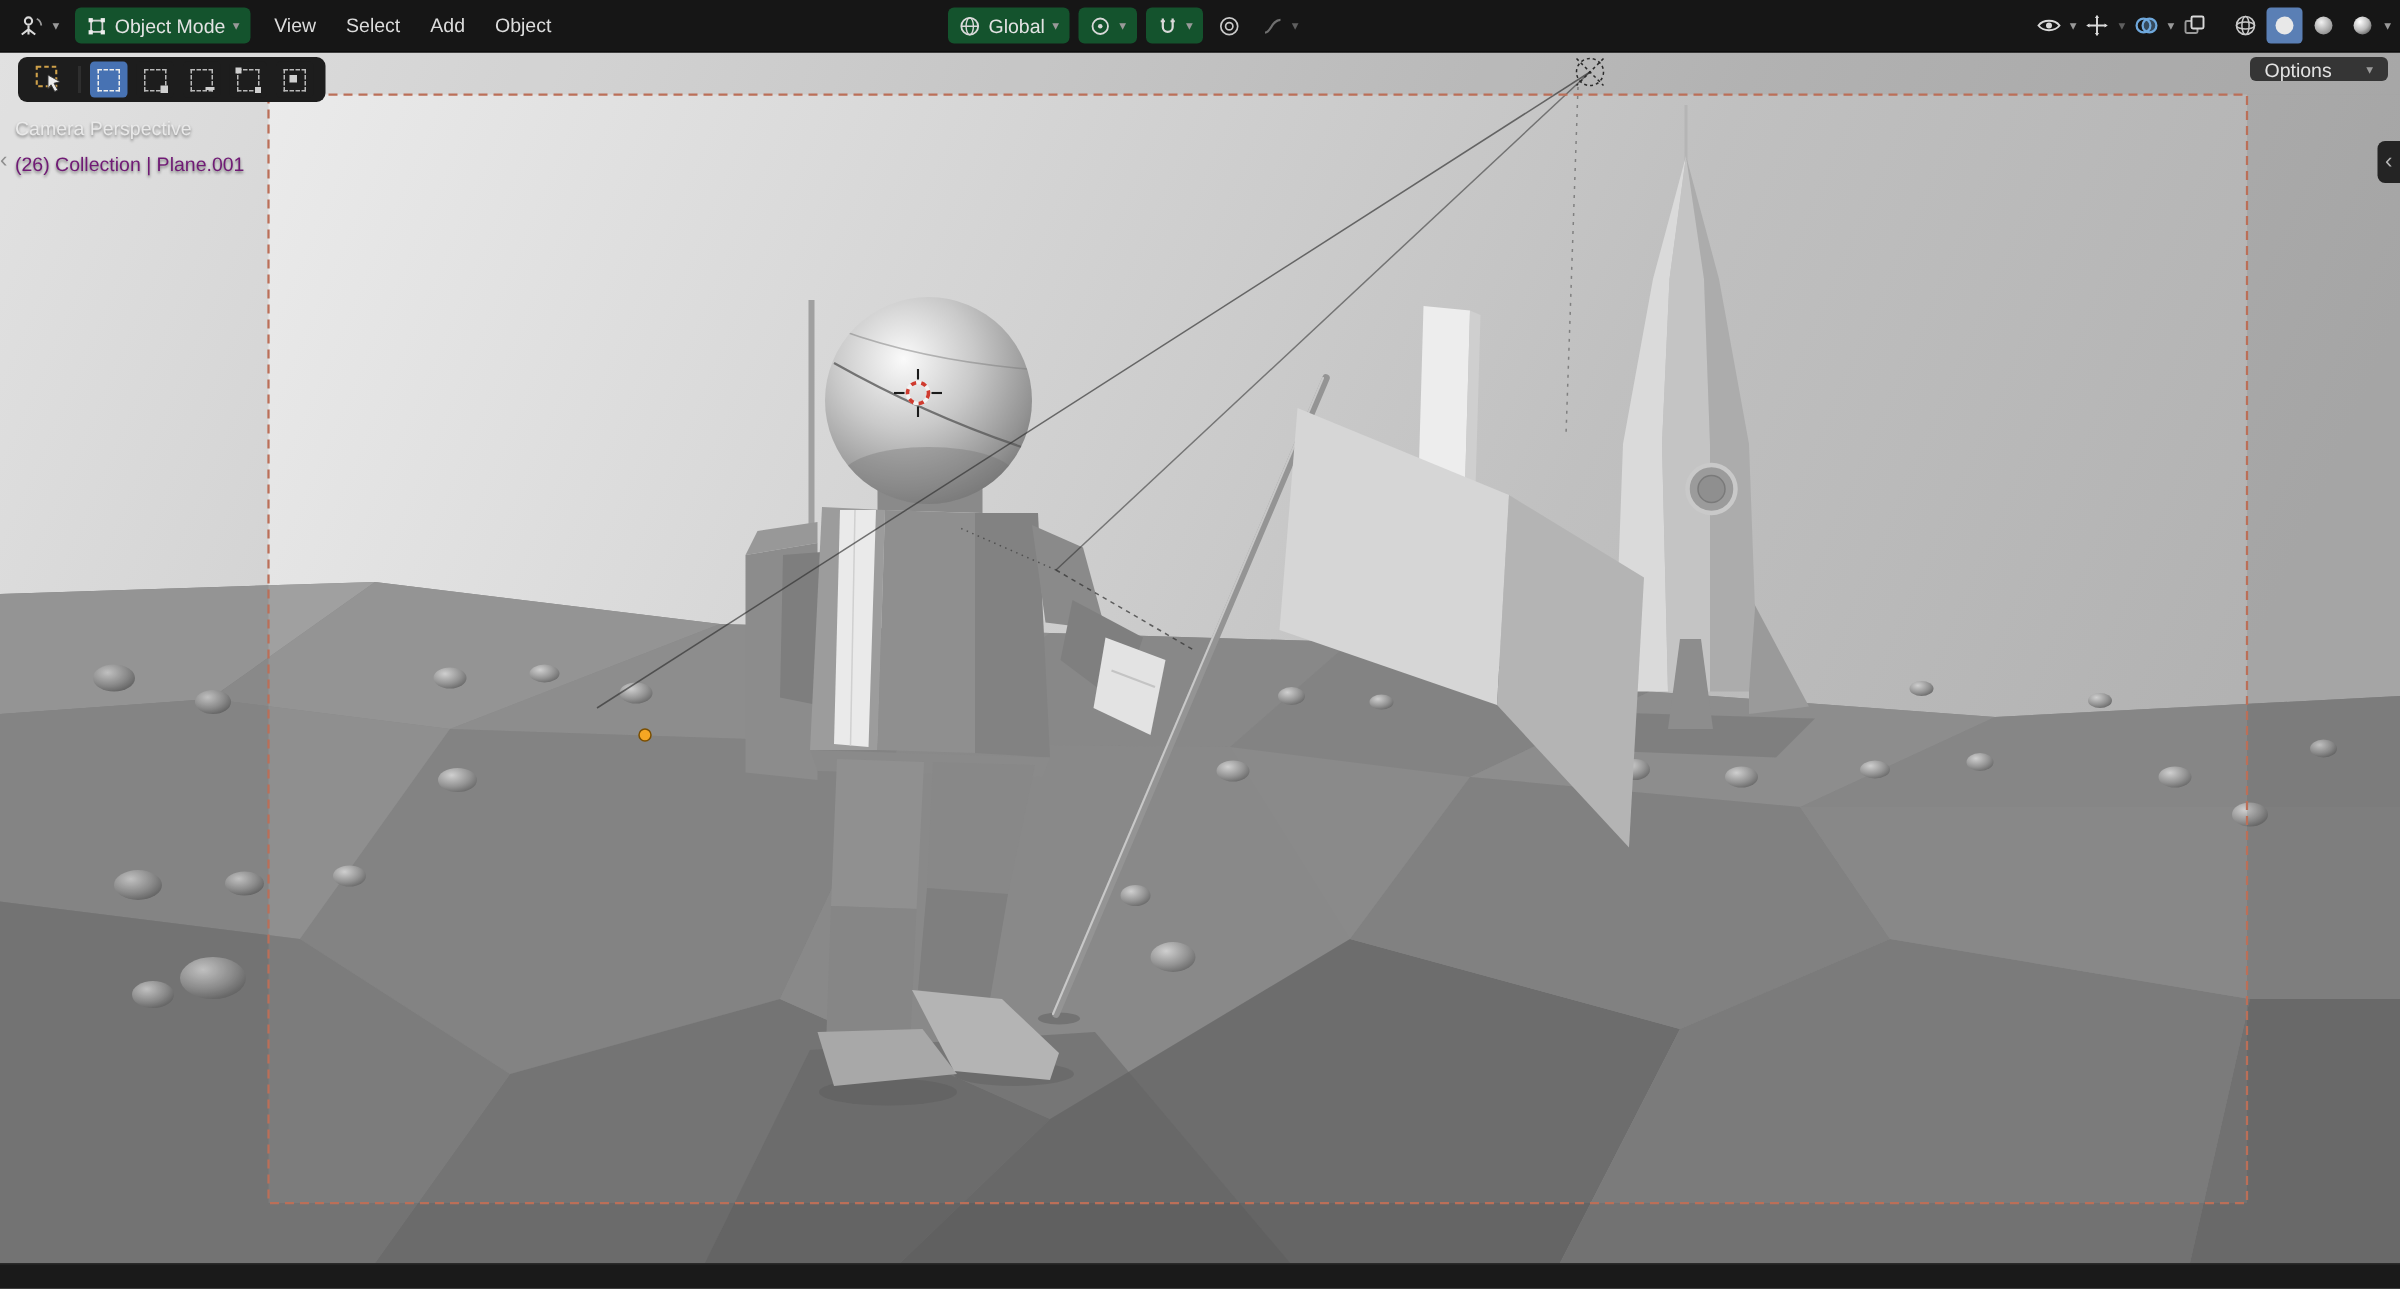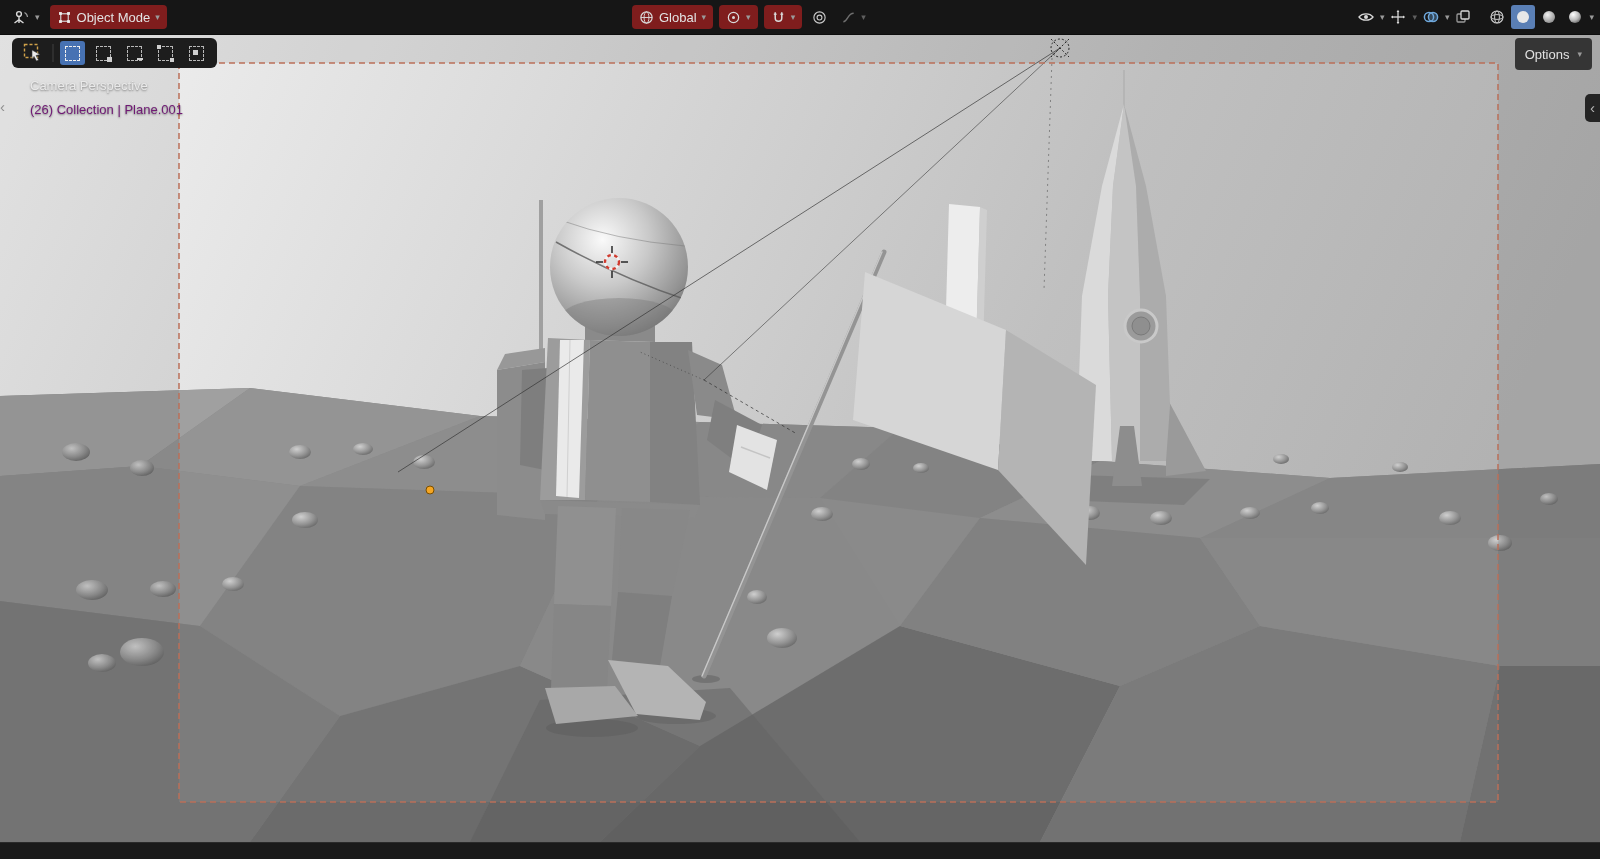--- a/index.html
+++ b/index.html
@@ -13,60 +13,60 @@
   .topbar{
     position:absolute;left:0;top:0;width:1600px;height:34px;
     background:#161616;border-bottom:1px solid #0d0d0d;z-index:30;
   }
   .hgroup{position:absolute;top:0;height:34px;display:flex;align-items:center;gap:6px}
   .hgroup.left{left:8px}
   .hgroup.center{left:632px}
   .hgroup.right{right:6px;gap:2px}
   .hbtn{
     display:inline-flex;align-items:center;gap:5px;height:24px;
-    background:#7f1d1d;border:none;border-radius:4px;padding:0 7px;
+    background:#14532d;border:none;border-radius:4px;padding:0 7px;
     color:#e3e3e3;font-size:13px;font-family:inherit;cursor:pointer;white-space:nowrap;
   }
   .hbtn.plain{background:transparent;padding:0 4px}
   .chev{font-size:9px;color:#9a9a9a;line-height:1}
   .chev.dim{color:#5f5f5f}
   .menus{display:flex;align-items:center}
   .menu-item{padding:0 10px;color:#dcdcdc;font-size:13px;line-height:34px;cursor:pointer;border-radius:4px}
   .ibtn{
     width:24px;height:24px;display:inline-flex;align-items:center;justify-content:center;
     background:transparent;border:none;border-radius:3px;cursor:pointer;padding:0;
   }
   .ibtn.active-shading{background:#5a7fb5}
   .iconsvg{display:block}
   .hsep{width:6px}
   
   .viewport{
     position:absolute;left:0;top:34px;width:1600px;height:808px;overflow:hidden;background:#b9b9b9;
   }
   .vp-overlay-text{
     position:absolute;left:10px;color:#e9e9e9;font-size:13px;
-    text-shadow:0 1px 2px rgba(0,0,0,.45);z-index:10;pointer-events:none;margin-left:20px;
+    text-shadow:0 1px 2px rgba(0,0,0,.45);z-index:10;pointer-events:none;
   }
   .vp-overlay-text.line2{color:#701a75}
   
   .tool-float{
     position:absolute;left:12px;top:4px;height:30px;display:flex;align-items:center;gap:6px;
     background:#1d1d1d;border-radius:6px;padding:0 8px;z-index:20;
   }
   .mode-btn{
     width:25px;height:24px;display:inline-flex;align-items:center;justify-content:center;
     background:#1d1d1d;border:none;border-radius:3px;cursor:pointer;padding:0;
   }
   .mode-btn.active{background:#4772b3}
   .mode-glyph{width:13px;height:13px;border:1px dashed #b9b9b9;position:relative;display:block}
   .mode-btn.active .mode-glyph{border-color:#f0f0f0}
   .mode-glyph .sub{position:absolute;background:#cfcfcf}
   
   .options-btn{
-    position:absolute;right:8px;top:4px;height:32px;display:flex;align-items:center;gap:8px;
+    position:absolute;right:8px;top:4px;height:16px;display:flex;align-items:center;gap:23px;
     background:#353535;border:none;border-radius:4px;padding:0 10px;color:#e2e2e2;
     font-size:13px;font-family:inherit;cursor:pointer;z-index:20;
   }
   
   .edge-tab-left{
     position:absolute;left:0;top:60px;width:12px;height:26px;color:#8f8f8f;
     font-size:15px;line-height:26px;text-align:left;z-index:15;cursor:pointer;
   }
   .edge-tab-right{
     position:absolute;right:0;top:60px;width:15px;height:28px;background:#242424;
@@ -99,20 +99,26 @@
         <rect x="4" y="4" width="8" height="8" fill="none" stroke="#cfcfcf" stroke-width="1.3"></rect>
         <rect x="2.2" y="2.2" width="3" height="3" fill="#efefef"></rect>
         <rect x="10.8" y="2.2" width="3" height="3" fill="#efefef"></rect>
         <rect x="2.2" y="10.8" width="3" height="3" fill="#efefef"></rect>
         <rect x="10.8" y="10.8" width="3" height="3" fill="#efefef"></rect>
       </svg>
       <span>Object Mode</span>
       <span class="chev">▾</span>
     </button>
 
+    <nav class="menus">
+      <span class="menu-item">View</span>
+      <span class="menu-item">Select</span>
+      <span class="menu-item">Add</span>
+      <span class="menu-item">Object</span>
+    </nav>
   </div>
 
   <div class="hgroup center">
     <button class="hbtn">
       <svg class="iconsvg" width="15" height="15" viewBox="0 0 16 16">
         <circle cx="8" cy="8" r="6" fill="none" stroke="#d9d9d9" stroke-width="1.3"></circle>
         <ellipse cx="8" cy="8" rx="2.6" ry="6" fill="none" stroke="#d9d9d9" stroke-width="1"></ellipse>
         <line x1="2" y1="8" x2="14" y2="8" stroke="#d9d9d9" stroke-width="1"></line>
       </svg>
       <span>Global</span>

